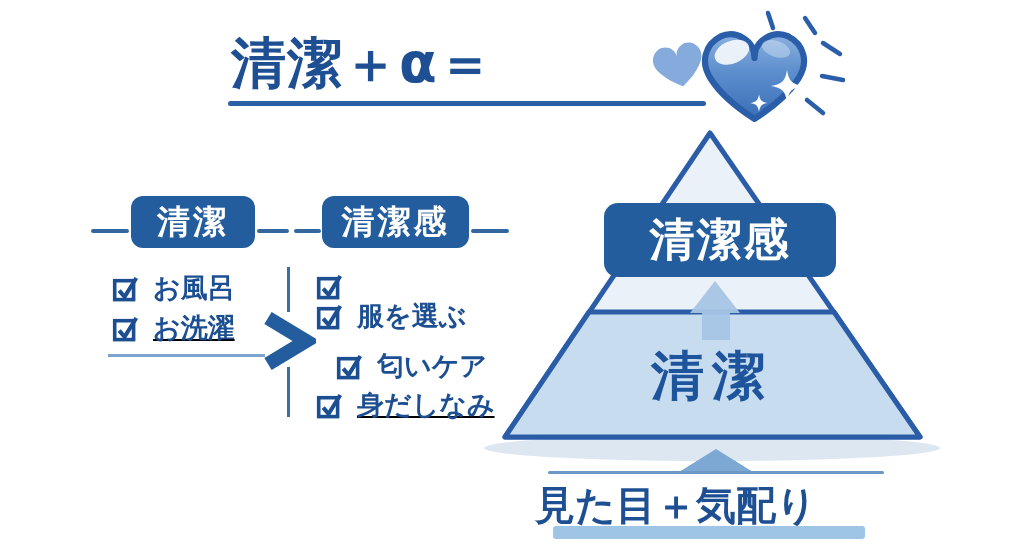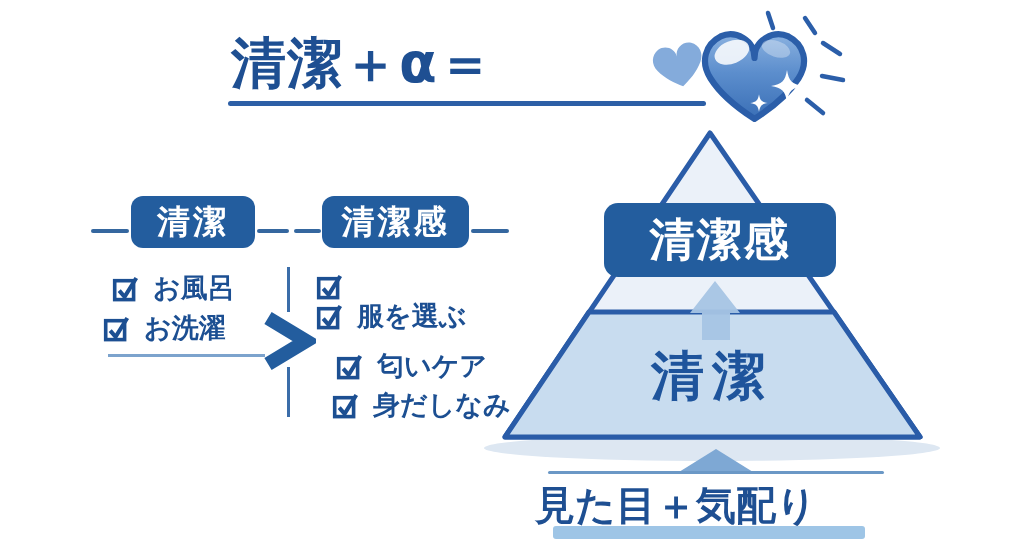--- a/index.html
+++ b/index.html
@@ -21,23 +21,23 @@
     background:#235d9e;border-radius:12px;color:#ffffff;font-weight:bold;font-size:33px;
     display:flex;align-items:center;justify-content:center;letter-spacing:3px;
   }
   .tag-clean{left:131px;top:196px;width:124px;height:52px;}
   .tag-impression{left:322px;top:196px;width:147px;height:52px;}
   .hline{height:4px;background:#35679f;top:229px;border-radius:2px;}
   .hlA{left:91px;width:38px;} .hlB{left:257px;width:32px;} .hlC{left:294px;width:27px;} .hlD{left:471px;width:38px;}
   
   .check-row{display:flex;align-items:center;gap:14px;}
   .check-row .label{font-size:27px;font-weight:bold;color:#1c4f92;white-space:nowrap;line-height:1;}
-  .clean-r1{left:112px;top:272px;} .clean-r2{left:103px;top:312px;}
+  .clean-r1{left:112px;top:272px;} .clean-r2{left:112px;top:312px;text-decoration:underline;}
   .imp-r1{left:316px;top:270px;} .imp-r2{left:316px;top:300px;}
-  .imp-r3{left:316px;top:350px;padding-left:20px;} .imp-r4{left:332px;top:389px;}
+  .imp-r3{left:316px;top:350px;padding-left:20px;} .imp-r4{left:316px;top:389px;text-decoration:underline;}
   .list-underline{left:108px;top:354px;width:157px;height:3px;background:#7ca3cd;}
   .vdiv{width:3px;background:#3b6da9;left:287px;}
   .vdiv-top{top:267px;height:45px;} .vdiv-bottom{top:367px;height:50px;}
   .chevron-svg{left:262px;top:312px;}
   
   .pyramid-svg{left:460px;top:125px;}
   .pyramid-top-label{
     left:604px;top:213px;width:232px;text-align:center;font-size:45px;font-weight:bold;
     color:#ffffff;letter-spacing:2px;line-height:1.2;white-space:nowrap;
   }

